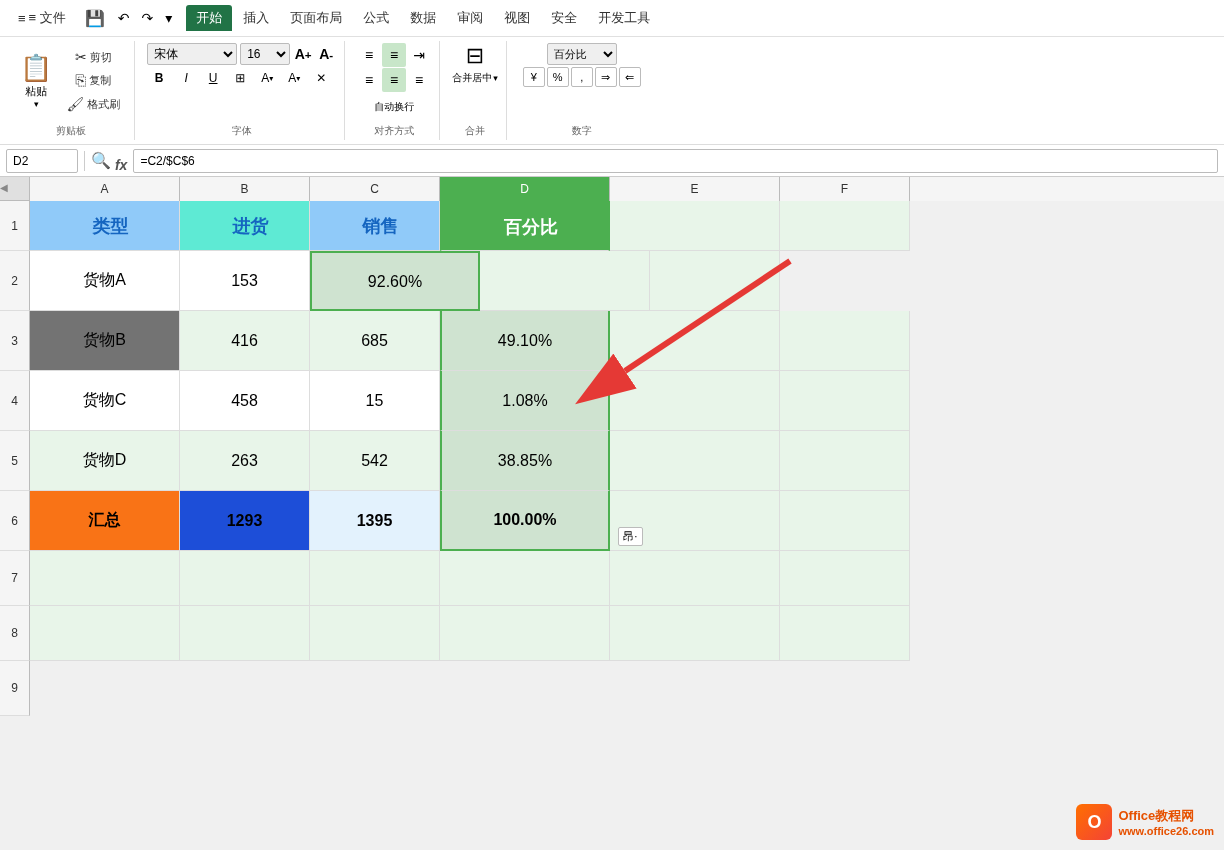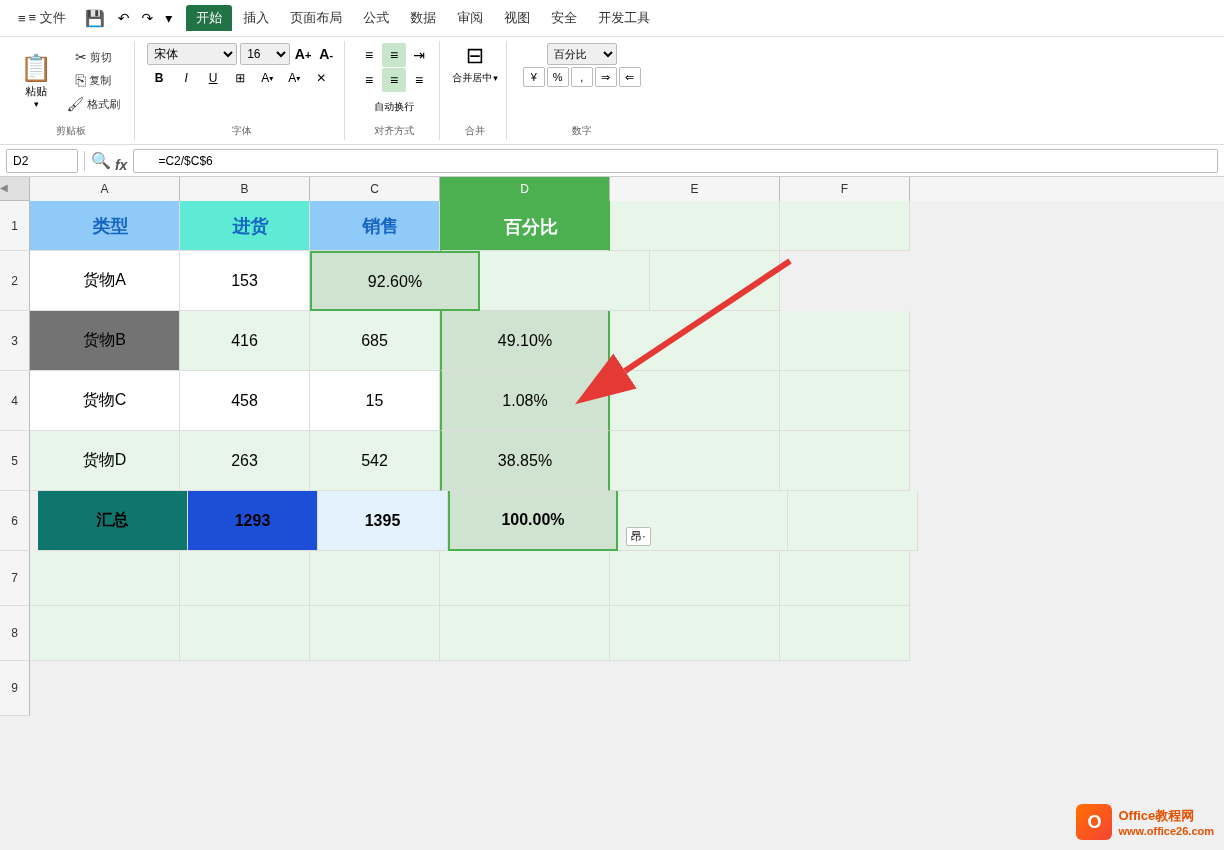--- a/index.html
+++ b/index.html
@@ -40,21 +40,21 @@
     .num-format { display: flex; flex-direction: column; align-items: center; gap: 2px; padding: 0 4px; }
     .num-select { height: 22px; font-size: 11px; border: 1px solid #bbb; border-radius: 2px; padding: 0 2px; min-width: 70px; }
     .num-btns { display: flex; gap: 2px; }
     .num-btn { height: 20px; min-width: 22px; display: flex; align-items: center; justify-content: center; cursor: pointer; border: 1px solid #bbb; border-radius: 2px; font-size: 11px; }
 
     
     .formula-bar { display: flex; align-items: center; background: #fff; border-bottom: 1px solid #ccc; padding: 3px 6px; gap: 6px; height: 32px; }
     .cell-ref { width: 72px; border: 1px solid #bbb; border-radius: 2px; padding: 2px 6px; font-size: 12px; height: 24px; }
     .formula-divider { width: 1px; height: 20px; background: #ccc; }
     .formula-icons { display: flex; align-items: center; gap: 4px; color: #555; font-size: 14px; }
-    .formula-input { flex: 1; border: 1px solid #bbb; border-radius: 2px; padding: 2px 24px; font-size: 12px; height: 24px; }
+    .formula-input { flex: 1; border: 1px solid #bbb; border-radius: 2px; padding: 2px 6px; font-size: 12px; height: 24px; }
     .corner-cell { width: 30px; min-width: 30px; height: 24px; background: #e0e0e0; border-right: 1px solid #bbb; border-bottom: 1px solid #bbb; }
     .col-cell { height: 24px; display: flex; align-items: center; justify-content: center; background: #f5f5f5; border-right: 1px solid #bbb; font-size: 12px; color: #333; cursor: pointer; user-select: none; }
     .row-headers { display: flex; flex-direction: column; }
     .row-header { width: 30px; display: flex; align-items: center; justify-content: center; background: #f5f5f5; border-right: 1px solid #bbb; border-bottom: 1px solid #ddd; font-size: 12px; color: #333; cursor: pointer; user-select: none; }
 
     .grid { display: flex; flex-direction: column; }
     .grid-row { display: flex; }
     .cell { display: flex; align-items: center; justify-content: center; border-right: 1px solid #ddd; border-bottom: 1px solid #ddd; font-size: 14px; cursor: default; position: relative; white-space: nowrap; }
 
     
@@ -308,21 +308,21 @@
       <div class="grid-row">
         <div class="cell col-a row-height data-even" style="font-size:16px;background:#e8f5e9;">货物D</div>
         <div class="cell col-b row-height data-even" style="font-size:16px;background:#e8f5e9;">263</div>
         <div class="cell col-c row-height data-even" style="font-size:16px;background:#e8f5e9;">542</div>
         <div class="cell col-d row-height selected-range" style="font-size:16px;background:rgba(200,230,201,0.5);border-left:2px solid #4caf50;border-right:2px solid #4caf50;">38.85%</div>
         <div class="cell col-e row-height data-even" style="background:#e8f5e9;"></div>
         <div class="cell col-f row-height data-even" style="background:#e8f5e9;"></div>
       </div>
 
       <div class="grid-row">
-        <div class="cell col-a row-height summary-cell" style="font-size:16px;font-weight:bold;background:#0f766e;margin-left:8px;">汇总</div>
+        <div class="cell col-a row-height summary-cell" style="font-size:16px;font-weight:bold;background:#f97316;">汇总</div>
         <div class="cell col-b row-height summary-cell" style="font-size:16px;font-weight:bold;background:#1d4ed8;">1293</div>
         <div class="cell col-c row-height summary-cell" style="font-size:16px;font-weight:bold;background:#e3f2fd;">1395</div>
         <div class="cell col-d row-height selected-range" style="font-size:16px;font-weight:bold;background:rgba(180,220,180,0.5);border-left:2px solid #4caf50;border-right:2px solid #4caf50;border-bottom:2px solid #4caf50;position:relative;">100.00%</div>
         <div class="cell col-e row-height" style="background:#e8f5e9;position:relative;">
           <span style="font-size:11px;background:#fff;border:1px solid #bbb;padding:1px 4px;border-radius:2px;cursor:pointer;position:absolute;bottom:4px;left:8px;">昂·</span>
         </div>
         <div class="cell col-f row-height" style="background:#e8f5e9;"></div>
       </div>
 
       <div class="grid-row">

